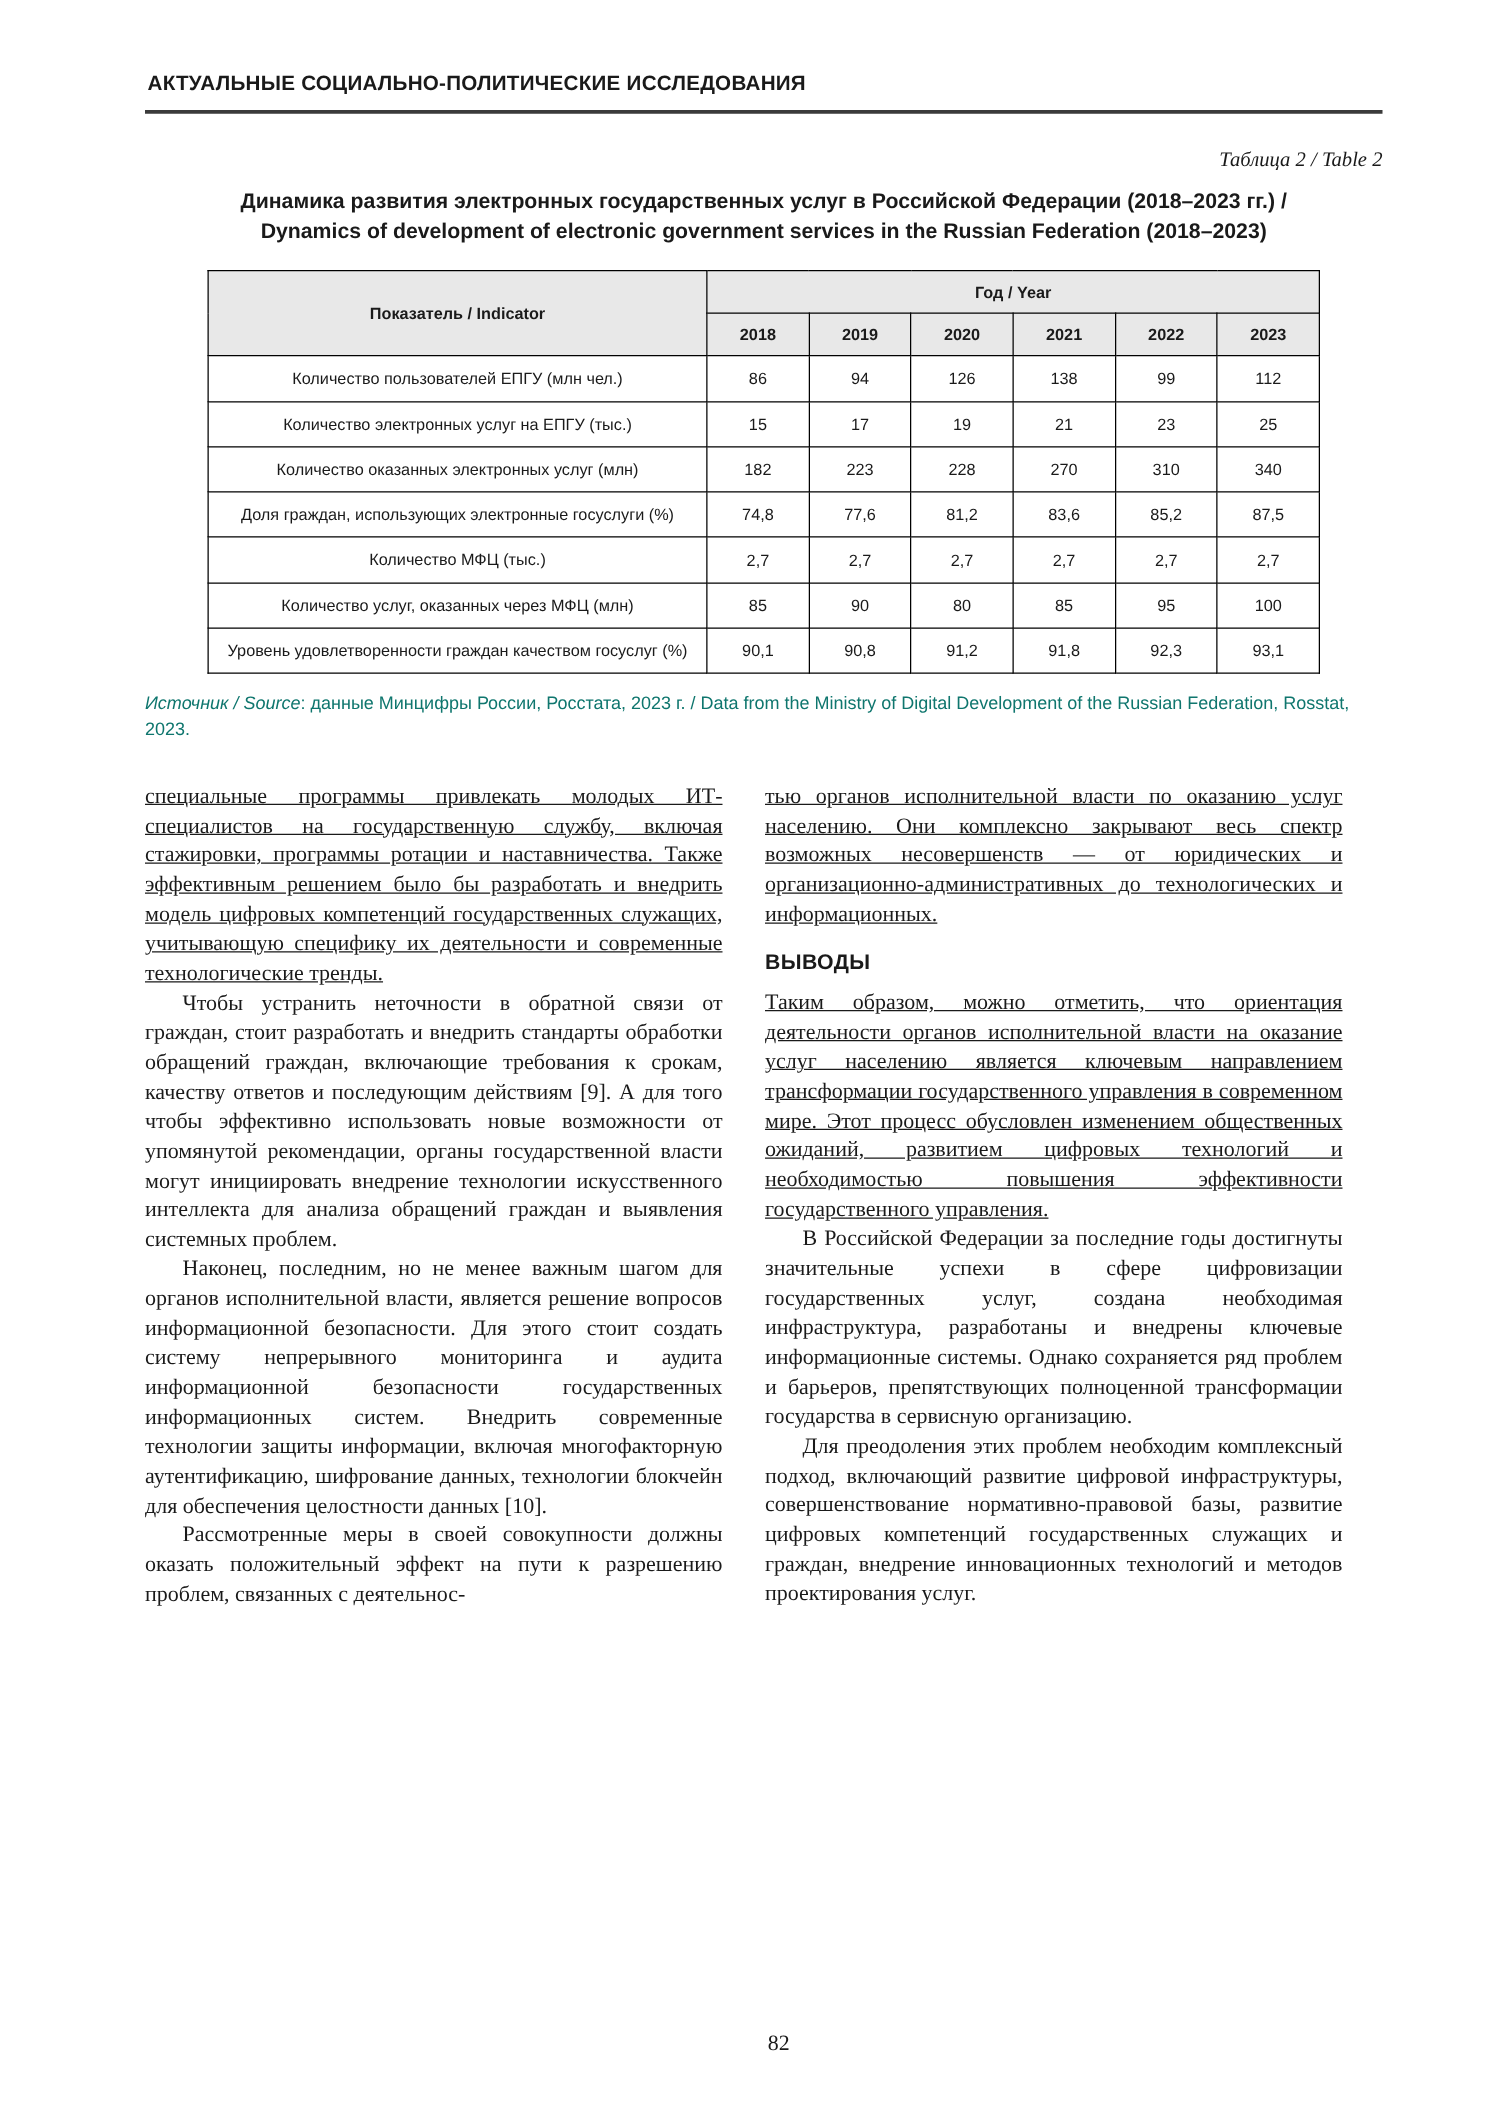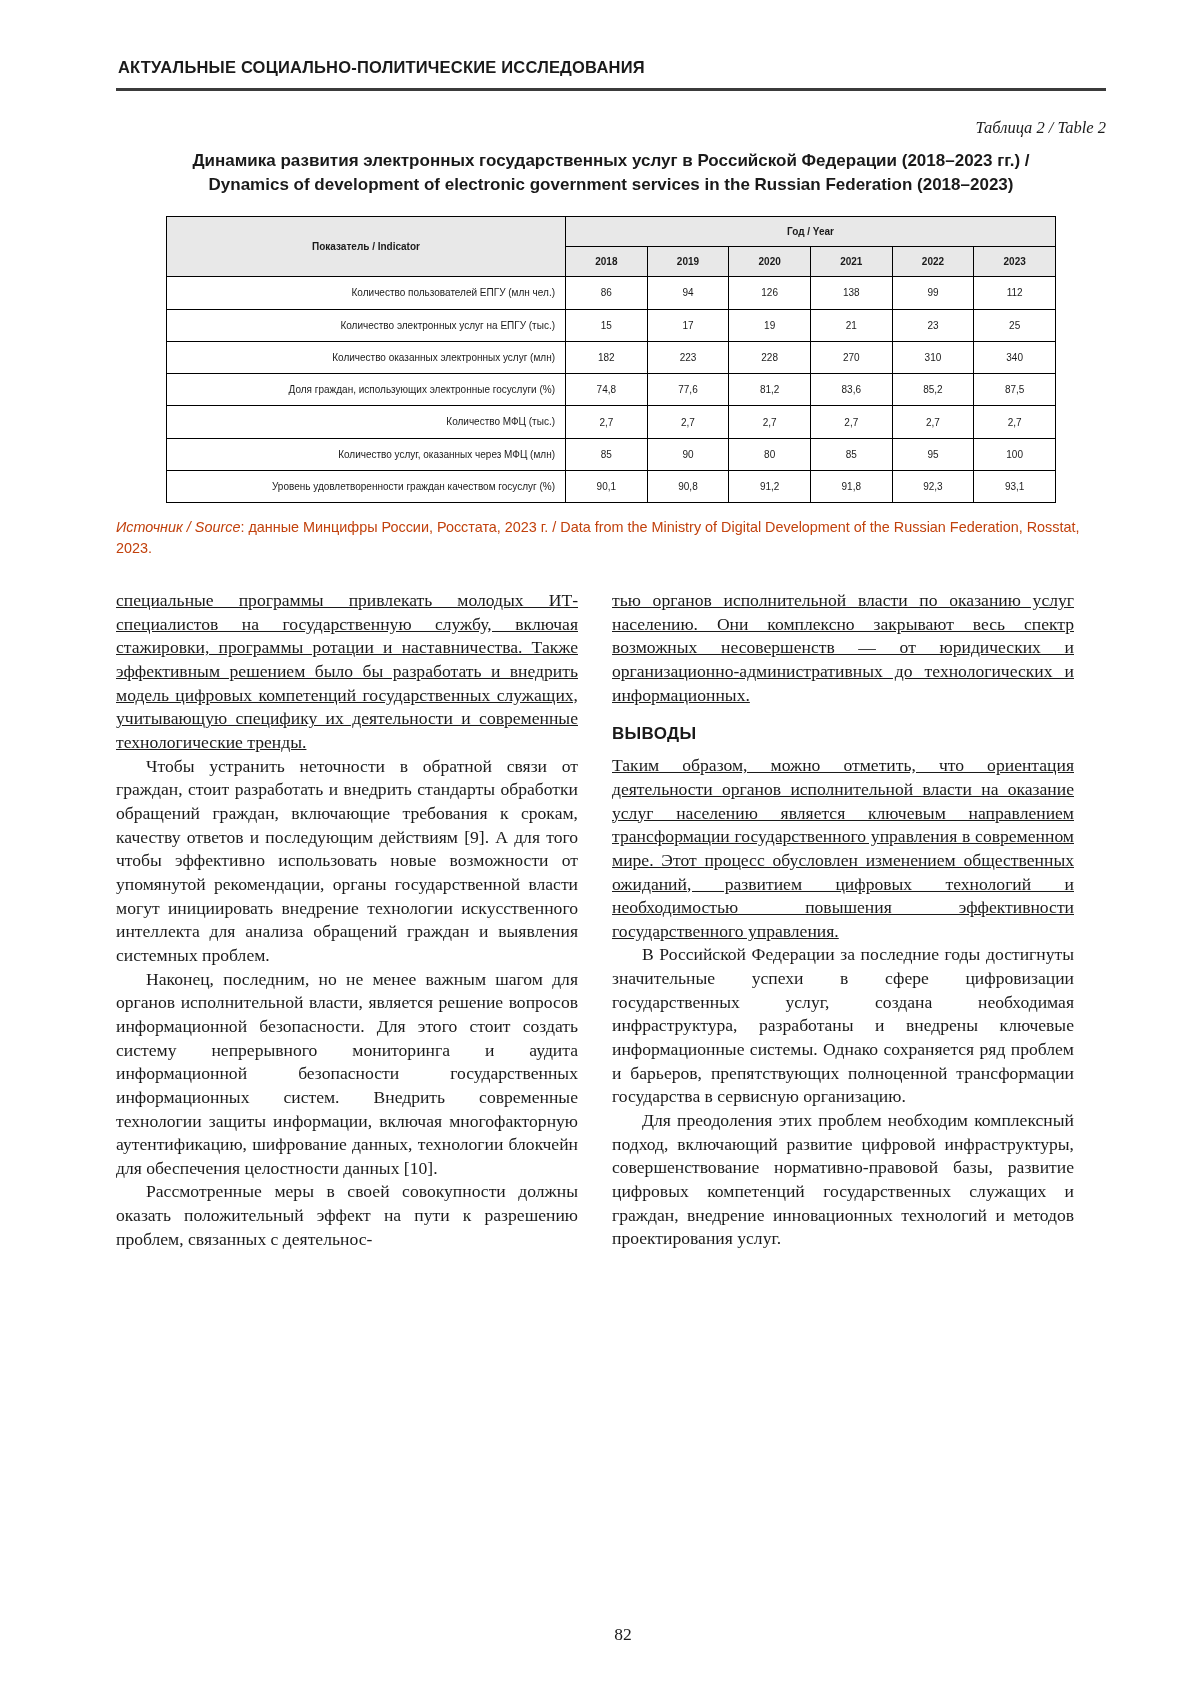--- a/index.html
+++ b/index.html
@@ -59,52 +59,52 @@
     border-collapse: collapse;
     margin-top: 19px;
     width: 890px;
     margin-left: auto;
     margin-right: auto;
     font-family: "Liberation Sans", sans-serif;
     table-layout: fixed;
   }
   table.data th, table.data td {
     border: 1px solid #000000;
-    font-size: 10px;
+    font-size: 13px;
   }
   table.data th {
     background: #e8e8e8;
     font-weight: bold;
     text-align: center;
     padding: 9px 4px;
   }
   th.indicator-head {
     width: 390px;
     text-align: center;
     padding: 10px 8px;
   }
   th.year-head { width: 83px; }
   td.indicator {
-    text-align: right;
+    text-align: center;
     padding: 9px 10px;
     line-height: 1.33;
     background: #ffffff;
   }
   td.value {
     text-align: center;
     padding: 9px 4px;
     background: #ffffff;
   }
   
   .source {
     margin-top: 14px;
     font-family: "Liberation Sans", sans-serif;
     font-size: 14.4px;
     line-height: 1.45;
-    color: #c2410c;
+    color: #0f766e;
   }
   .source .ital { font-style: italic; }
   
   .columns {
     margin-top: 30px;
     display: flex;
     gap: 34px;
     align-items: flex-start;
   }
   .col {

